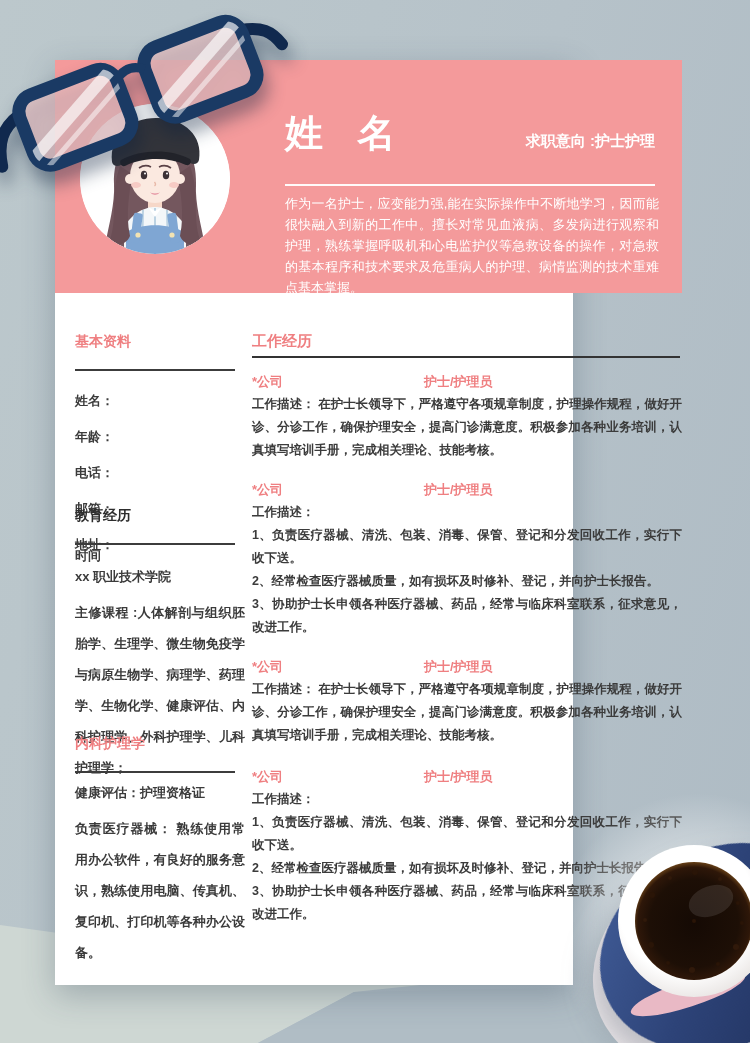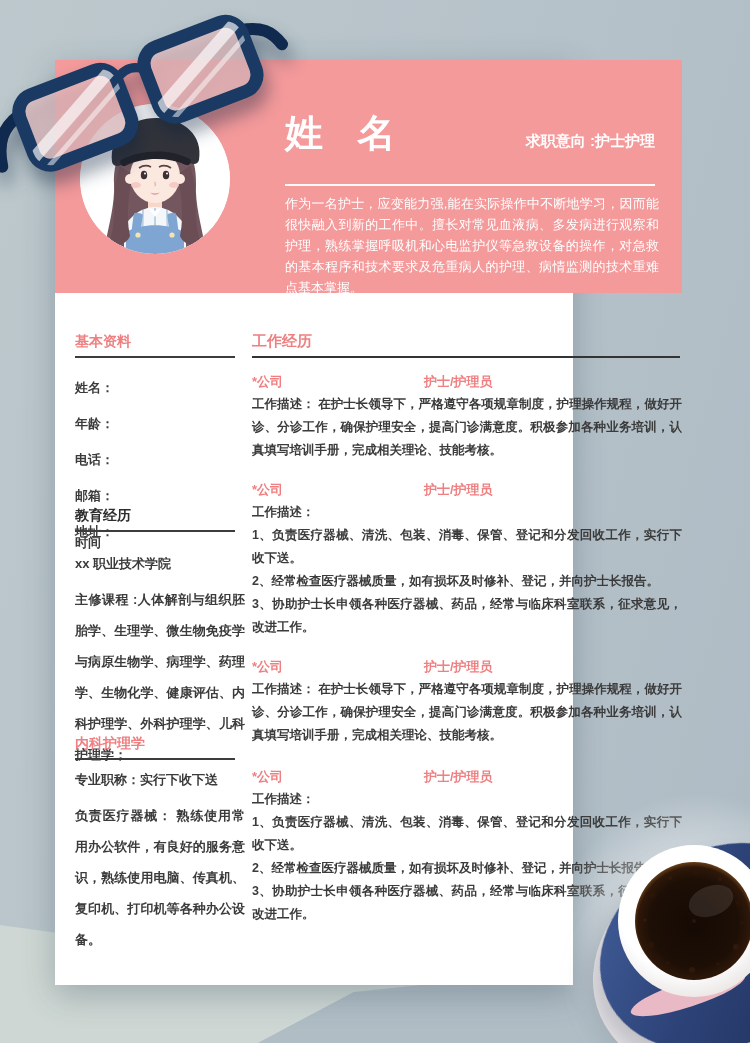--- a/index.html
+++ b/index.html
@@ -16,21 +16,21 @@
   .photo{position:absolute;left:25px;top:44px;width:150px;height:150px;border-radius:50%;
     background:#fff;overflow:hidden;}
   .name{position:absolute;left:230px;top:48px;font-size:38px;font-weight:700;color:#ffffff;
     letter-spacing:12px;}
   .objective{position:absolute;right:27px;top:72px;font-size:15px;font-weight:700;color:#ffffff;}
   .hdr-divider{position:absolute;left:230px;right:27px;top:124px;height:2px;
     background:rgba(255,255,255,.95);}
   .summary{position:absolute;left:230px;right:23px;top:133px;font-size:13px;line-height:21px;
     color:#ffffff;font-weight:500;text-align:justify;}
   .lsec{position:absolute;left:20px;width:170px;color:#3b3b3b;font-size:13px;font-weight:600;}
-  .sec-title{font-size:14px;font-weight:700;width:160px;padding-bottom:5px;
+  .sec-title{font-size:14px;font-weight:700;width:160px;padding-bottom:18px;
     border-bottom:2px solid #3c3c3c;}
   .pinktxt{color:#ef7f81;}
   .blacktxt{color:#2d2d2d;}
   .fields div{margin-top:23px;line-height:13px;}
   .eline{line-height:21px;}
   .edu-first{margin-top:0;}
   .para31{line-height:31px;margin-top:10px;text-align:justify;}
   .cert-line{margin-top:9px;line-height:21px;}
   .work-title-wrap{position:absolute;left:197px;top:272px;width:428px;}
   .work-title{font-size:15px;font-weight:700;color:#ef7f81;padding-bottom:5px;
@@ -143,21 +143,21 @@
 
     <div class="lsec" style="top:447px">
       <div class="sec-title blacktxt">教育经历</div>
       <div class="eline edu-first">时间</div>
       <div class="eline">xx 职业技术学院</div>
       <div class="para31">主修课程 :人体解剖与组织胚胎学、生理学、微生物免疫学与病原生物学、病理学、药理学、生物化学、健康评估、内科护理学、外科护理学、儿科护理学；</div>
     </div>
 
     <div class="lsec" style="top:675px">
       <div class="sec-title pinktxt">内科护理学</div>
-      <div class="cert-line">专业职称：实行下收下送</div>
+      <div class="cert-line">健康评估：护理资格证</div>
       <div class="para31">负责医疗器械： 熟练使用常用办公软件，有良好的服务意识，熟练使用电脑、传真机、复印机、打印机等各种办公设备。</div>
     </div>
 
     <div class="work-title-wrap">
       <div class="work-title">工作经历</div>
     </div>
 
     <div class="entry" style="top:310px">
       <div class="entry-head">
         <span>*公司</span>

